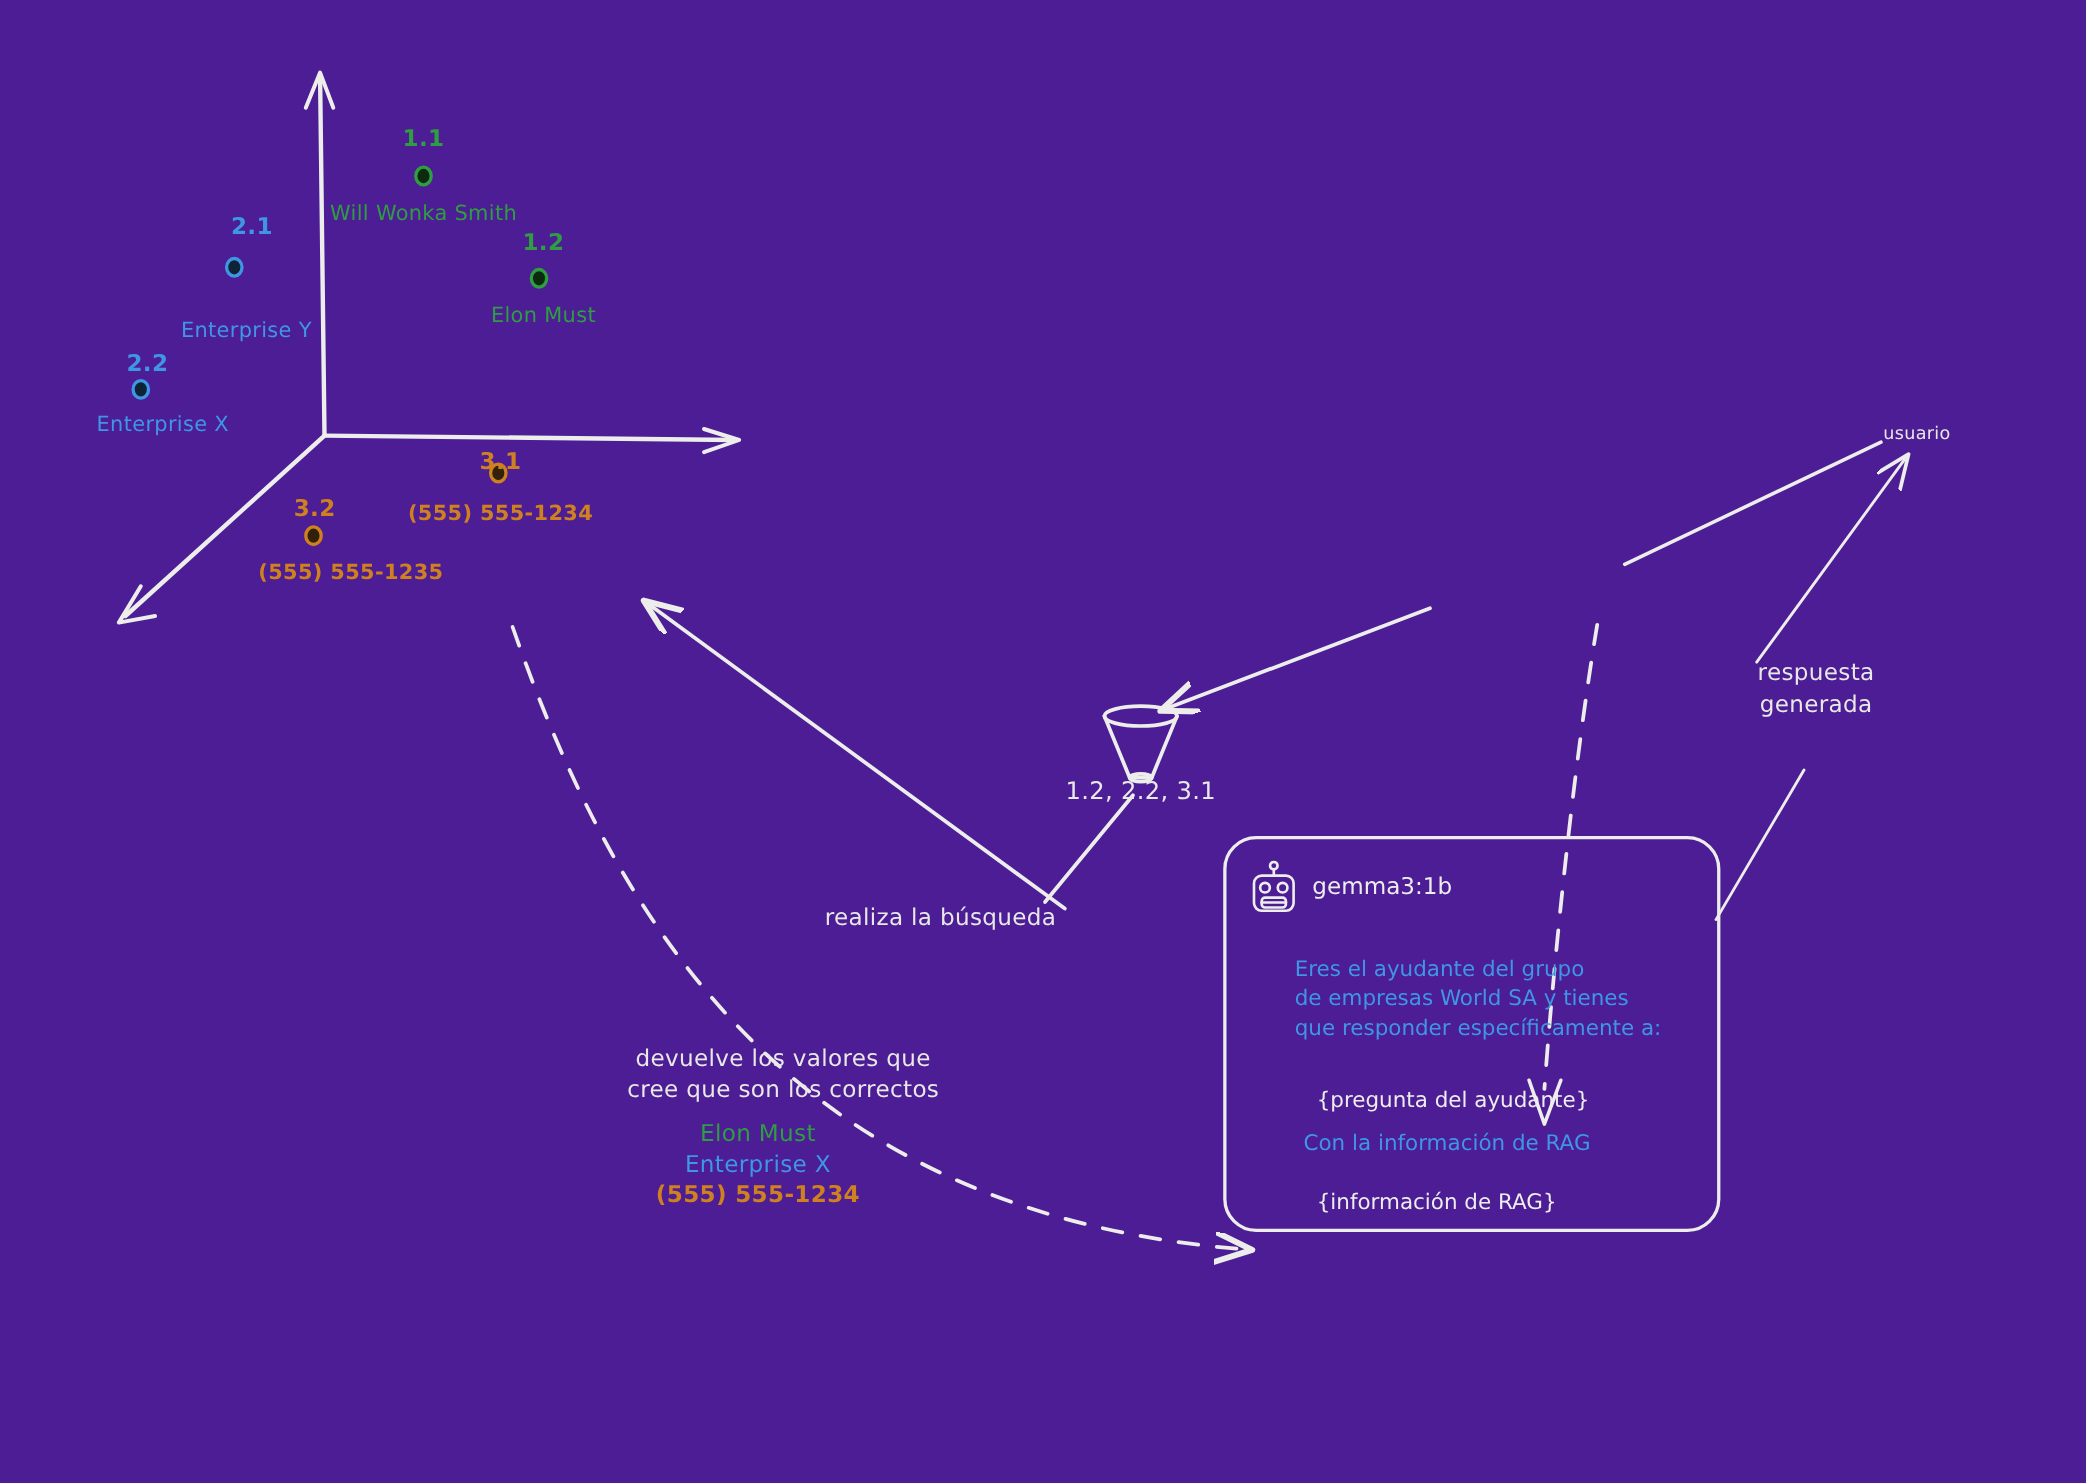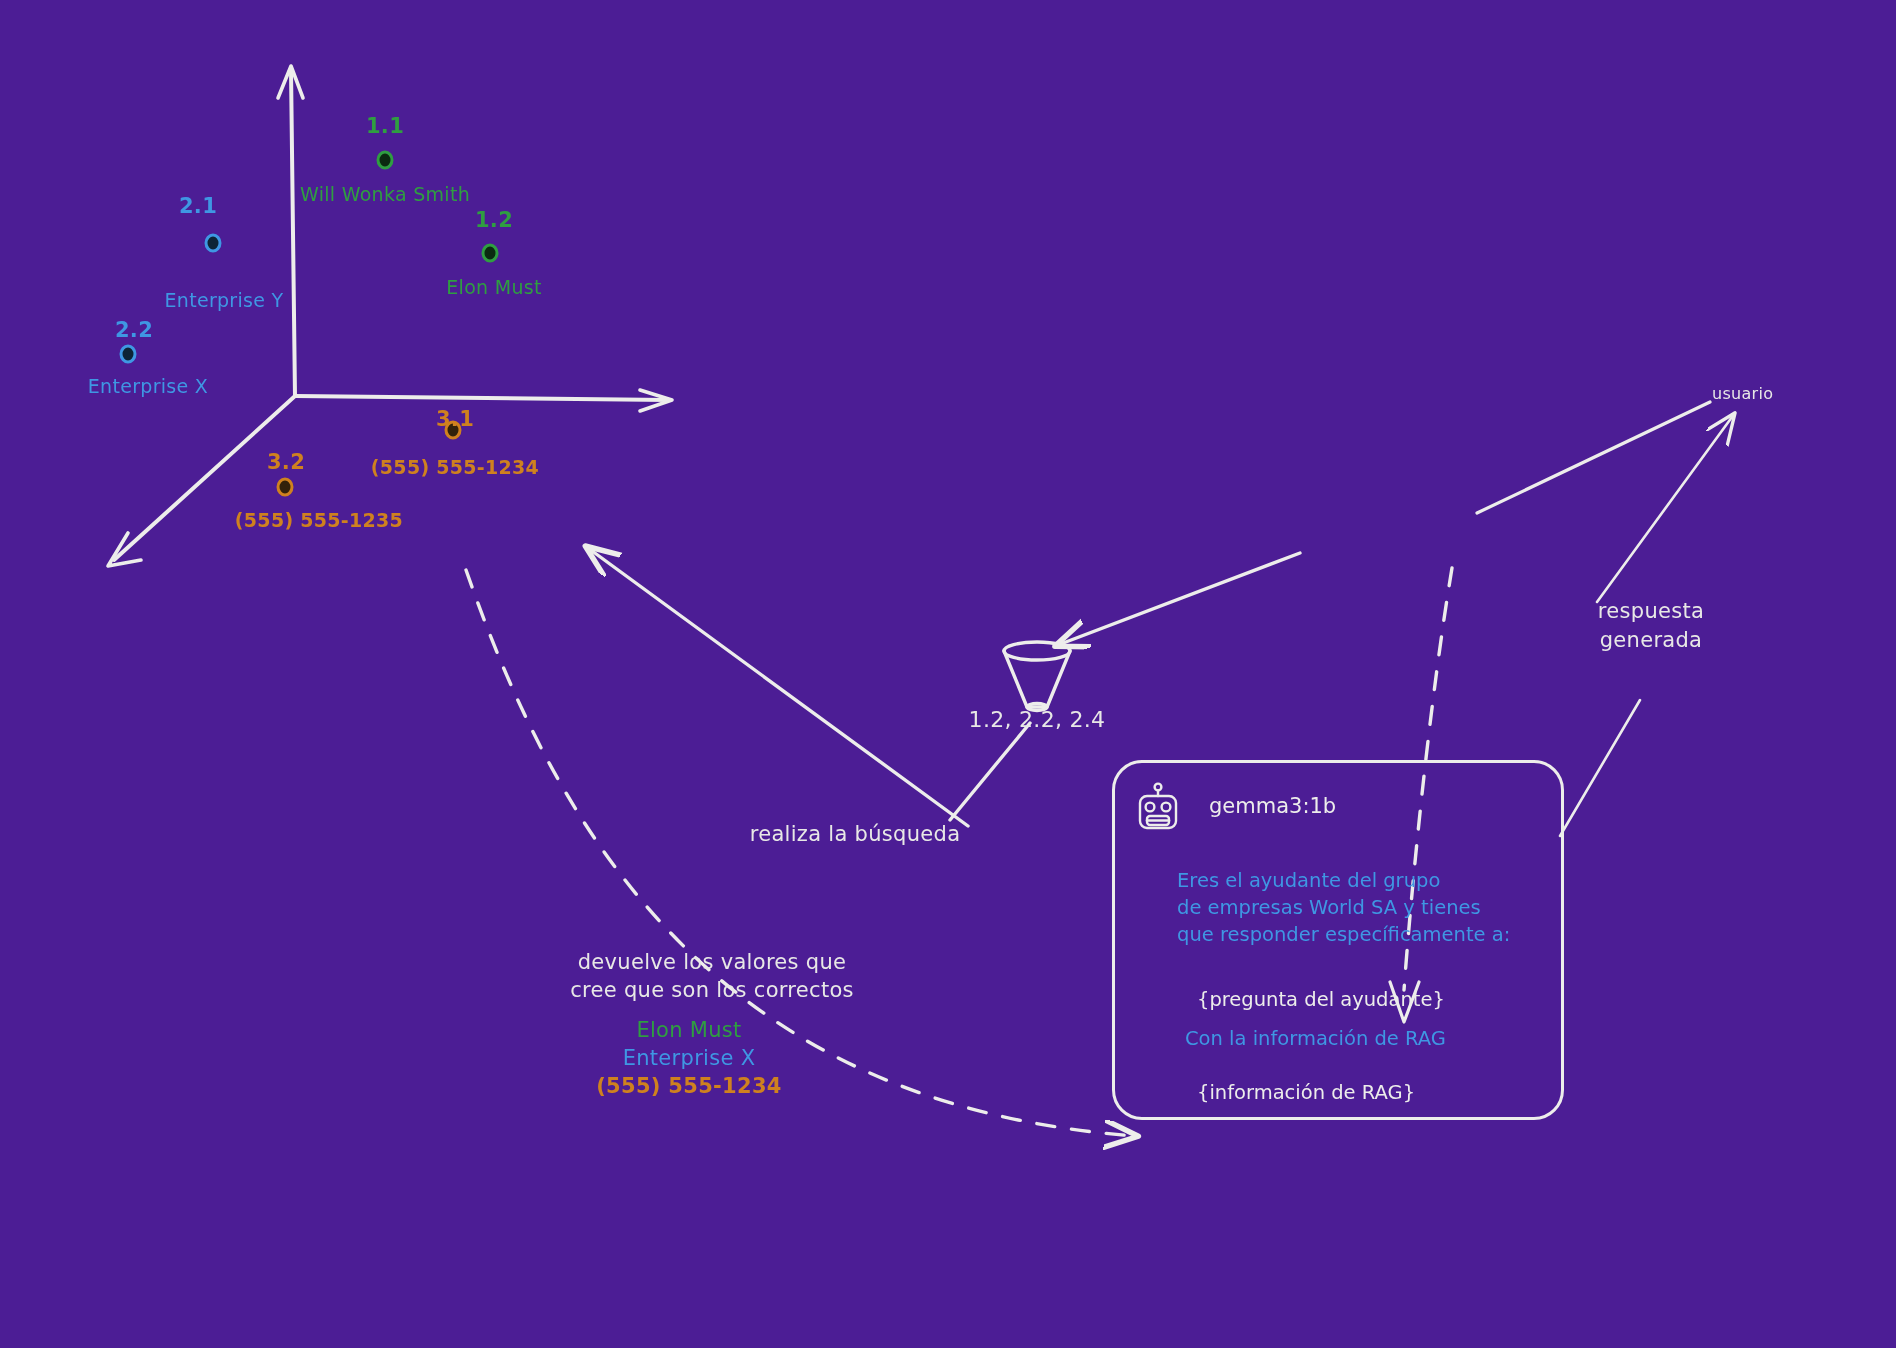--- a/index.html
+++ b/index.html
@@ -64,21 +64,21 @@
     border-radius: 30px;
     box-sizing: border-box;
     background: transparent;
   }
   #card-header {
     position: absolute;
     left: 20px;
     top: 18px;
     display: flex;
     align-items: center;
-    gap: 28px;
+    gap: 12px;
   }
   #card-header .model-name {
     color: #ededeb;
     font-size: 21px;
     font-family: "DejaVu Sans", sans-serif;
   }
   .card-text {
     position: absolute;
     color: #ededeb;
     font-size: 19.5px;
@@ -143,33 +143,33 @@
   <div class="marker m-blue" style="left:128px; top:354px;"></div>
   <div class="marker m-orange" style="left:453px; top:430px;"></div>
   <div class="marker m-orange" style="left:285px; top:487px;"></div>
 
   <div class="lbl center idnum green" style="left:385px; top:112px;">1.1</div>
   <div class="lbl center ptlabel green" style="left:385px; top:182px;">Will Wonka Smith</div>
 
   <div class="lbl center idnum green" style="left:494px; top:206px;">1.2</div>
   <div class="lbl center ptlabel green" style="left:494px; top:275px;">Elon Must</div>
 
-  <div class="lbl center idnum blue" style="left:198px; top:192px;">2.1</div>
+  <div class="lbl center idnum blue" style="left:229px; top:192px;">2.1</div>
   <div class="lbl center ptlabel blue" style="left:224px; top:288px;">Enterprise Y</div>
 
   <div class="lbl center idnum blue" style="left:134px; top:316px;">2.2</div>
   <div class="lbl center ptlabel blue" style="left:148px; top:374px;">Enterprise X</div>
 
   <div class="lbl center idnum orange" style="left:455px; top:405px;">3.1</div>
   <div class="lbl center ptlabel orange bold" style="left:455px; top:455px;">(555) 555-1234</div>
 
   <div class="lbl center idnum orange" style="left:286px; top:448px;">3.2</div>
   <div class="lbl center ptlabel orange bold" style="left:293px; top:508px;margin-left:26px;">(555) 555-1235</div>
 
-  <div class="lbl center" style="left:1037px; top:705px; font-size:22px;">1.2, 2.2, 2.4</div>
+  <div class="lbl center" style="left:1037px; top:705px; font-size:22px;">1.2, 2.2, 3.1</div>
 
   <div class="lbl center" style="left:855px; top:820px; font-size:21px;">realiza la búsqueda</div>
 
 
   <div class="lbl" style="left:1712px; top:383px; font-size:16px;">usuario</div>
 
   <div class="lbl center" style="left:1651px; top:597px; font-size:21px;">respuesta</div>
   <div class="lbl center" style="left:1651px; top:626px; font-size:21px;">generada</div>
 
   <div class="lbl center" style="left:712px; top:948px; font-size:21px;">devuelve los valores que</div>

